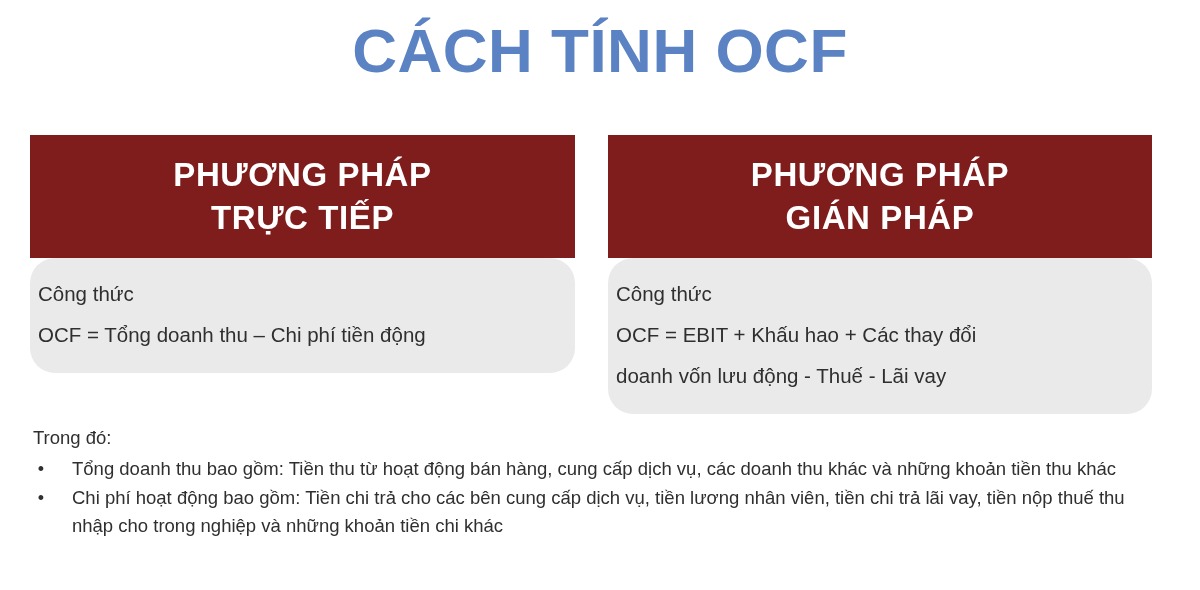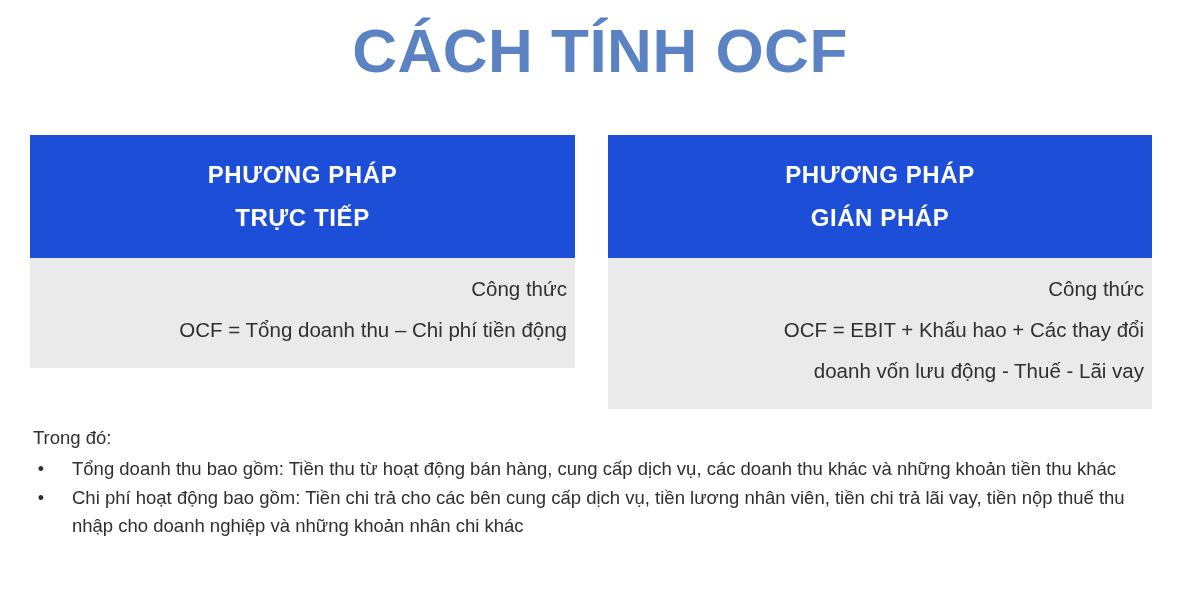--- a/index.html
+++ b/index.html
@@ -40,40 +40,41 @@
 
   
   .panel {
     position: absolute;
     box-sizing: border-box;
   }
   .panel-left  { left: 30px;  top: 135px; width: 545px; }
   .panel-right { left: 608px; top: 135px; width: 544px; }
 
   .panel-header {
-    background: #1d4ed8;
+    background: #7f1d1d;
     color: #ffffff;
     text-align: center;
     font-weight: 700;
-    font-size: 24px;
+    font-size: 33px;
     line-height: 43px;
     letter-spacing: 0.6px;
     padding: 18px 10px 19px;
     box-sizing: border-box;
   }
   .panel-header .hdr-line { display: block; }
 
   .panel-body {
     background: #eaeaea;
-    text-align: right;
+    text-align: left;
     font-size: 20.5px;
     line-height: 41px;
     color: #2f2f2f;
-    padding: 10px 8px 18px;
+    padding: 15px 8px 18px;
     box-sizing: border-box;
+    border-radius: 25px;
   }
   .panel-body .formula-line { display: block; white-space: nowrap; }
   .panel-body .formula-caption { display: block; }
 
   
   .notes {
     position: absolute;
     left: 33px;
     top: 424px;
     width: 1135px;
@@ -137,18 +138,18 @@
 
   <div class="notes">
     <p class="notes-lead">Trong đó:</p>
     <ul class="notes-list">
       <li>
         <span class="bullet-dot">•</span>
         <span>Tổng doanh thu bao gồm: Tiền thu từ hoạt động bán hàng, cung cấp dịch vụ, các doanh thu khác và những khoản tiền thu khác</span>
       </li>
       <li>
         <span class="bullet-dot">•</span>
-        <span>Chi phí hoạt động bao gồm: Tiền chi trả cho các bên cung cấp dịch vụ, tiền lương nhân viên, tiền chi trả lãi vay, tiền nộp thuế thu nhập cho doanh nghiệp và những khoản nhân chi khác</span>
+        <span>Chi phí hoạt động bao gồm: Tiền chi trả cho các bên cung cấp dịch vụ, tiền lương nhân viên, tiền chi trả lãi vay, tiền nộp thuế thu nhập cho trong nghiệp và những khoản tiền chi khác</span>
       </li>
     </ul>
   </div>
 
 </div>
 
 </body></html>

